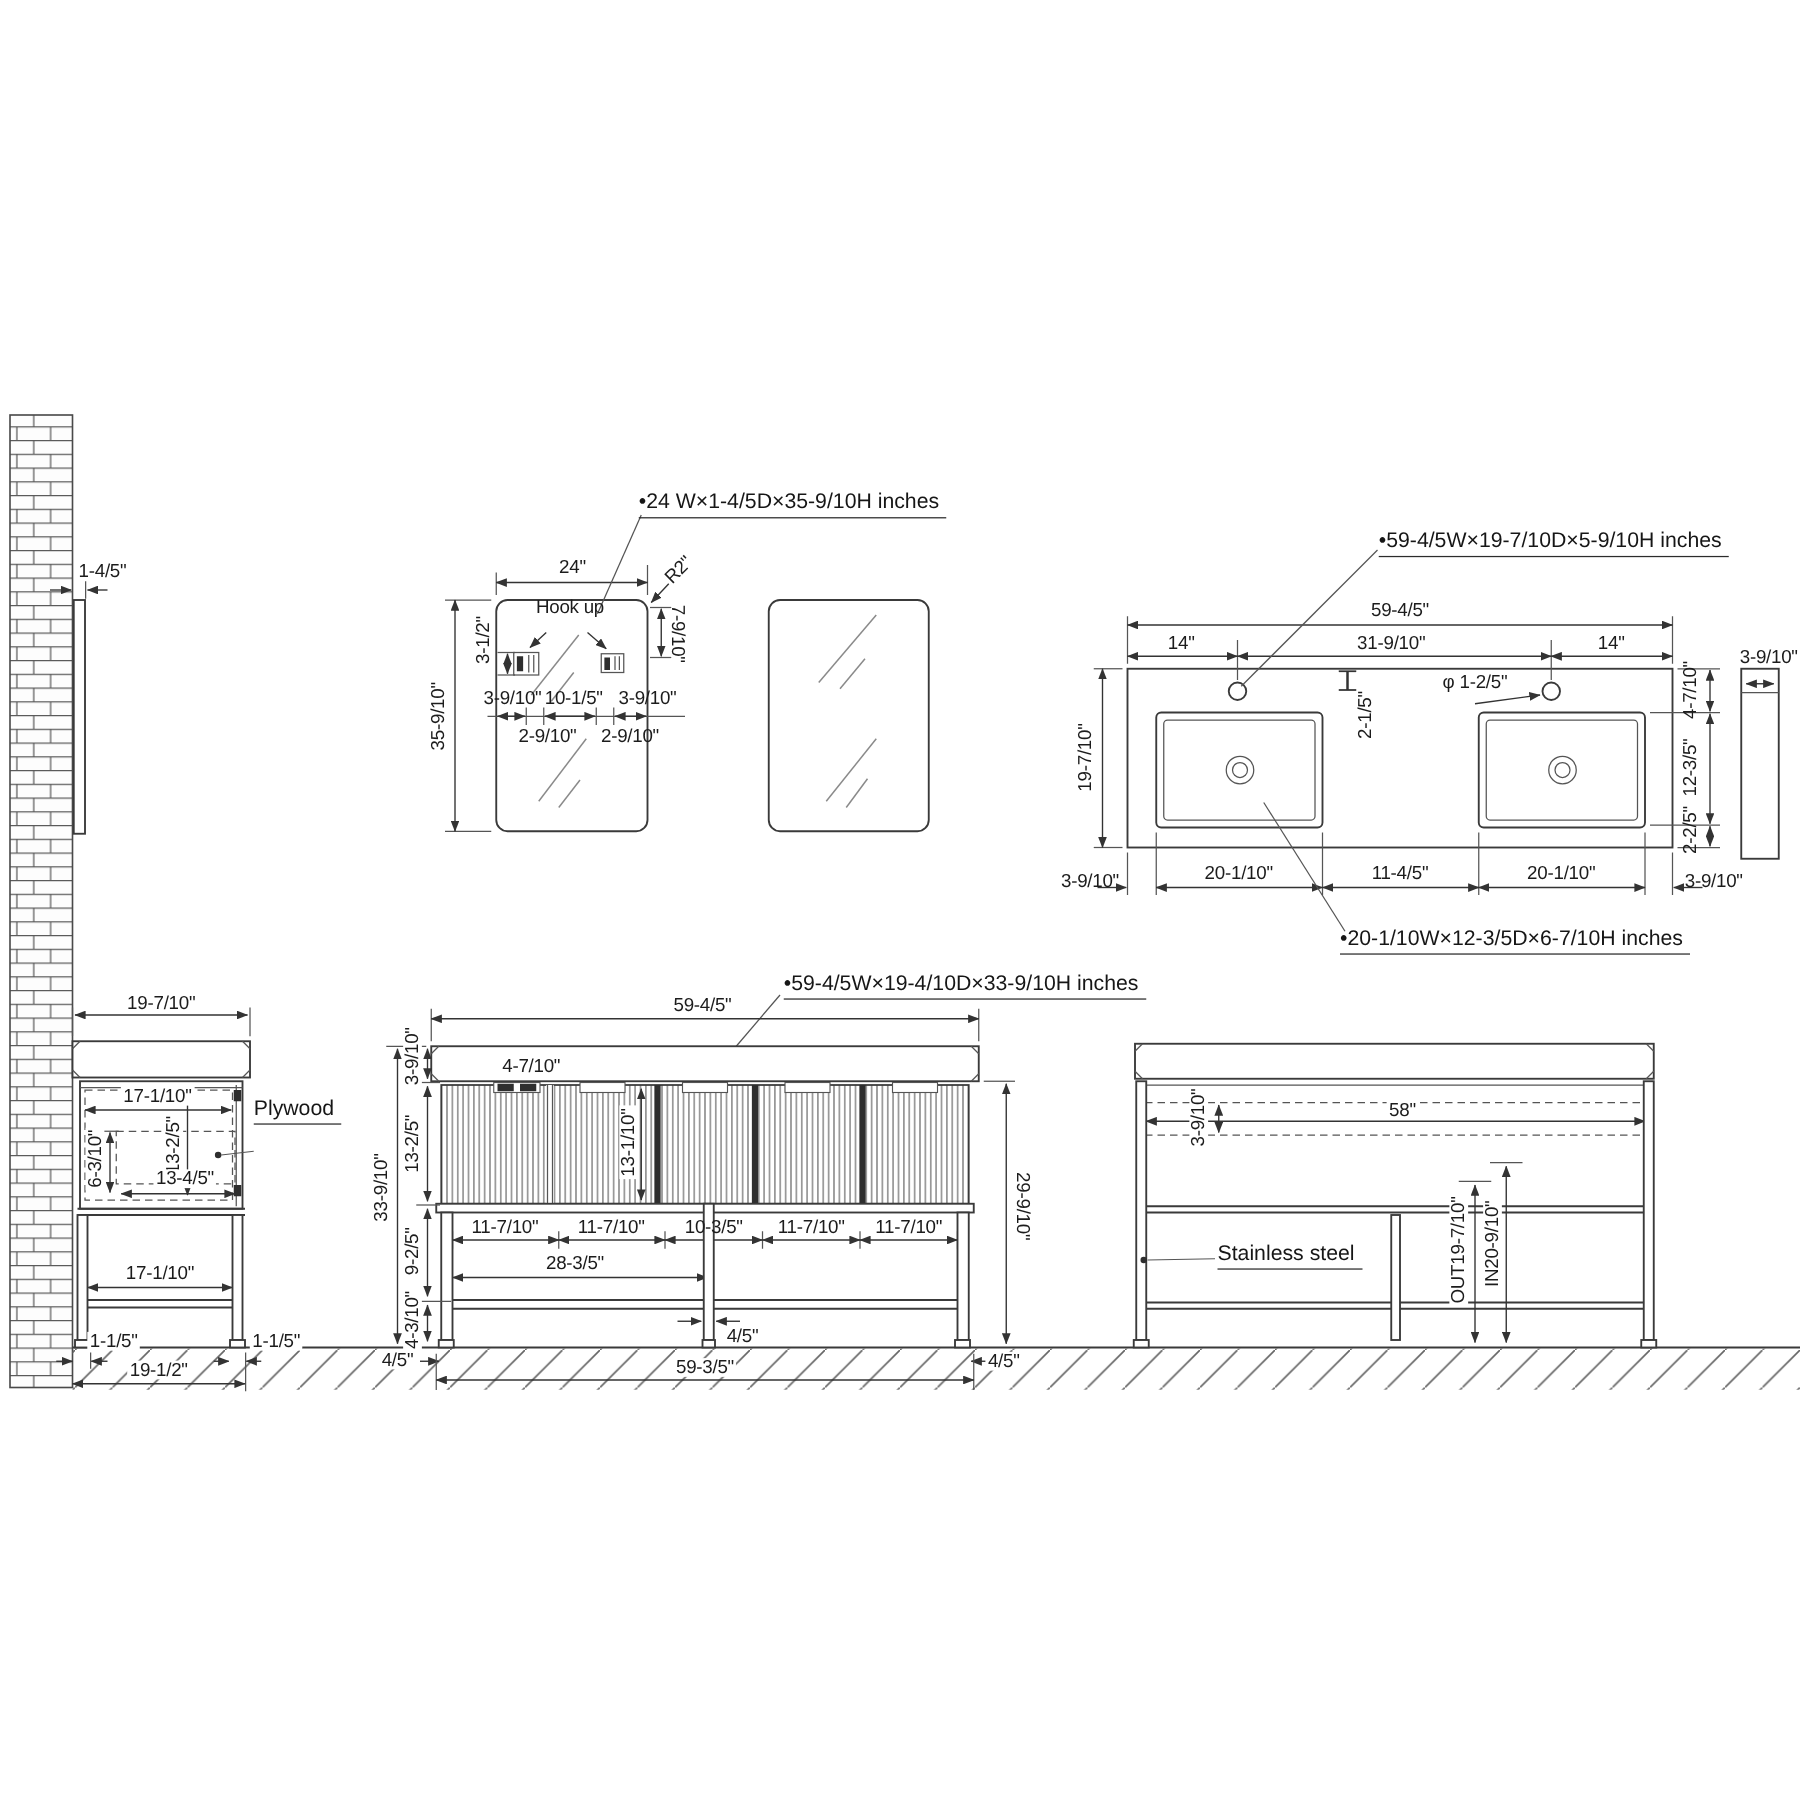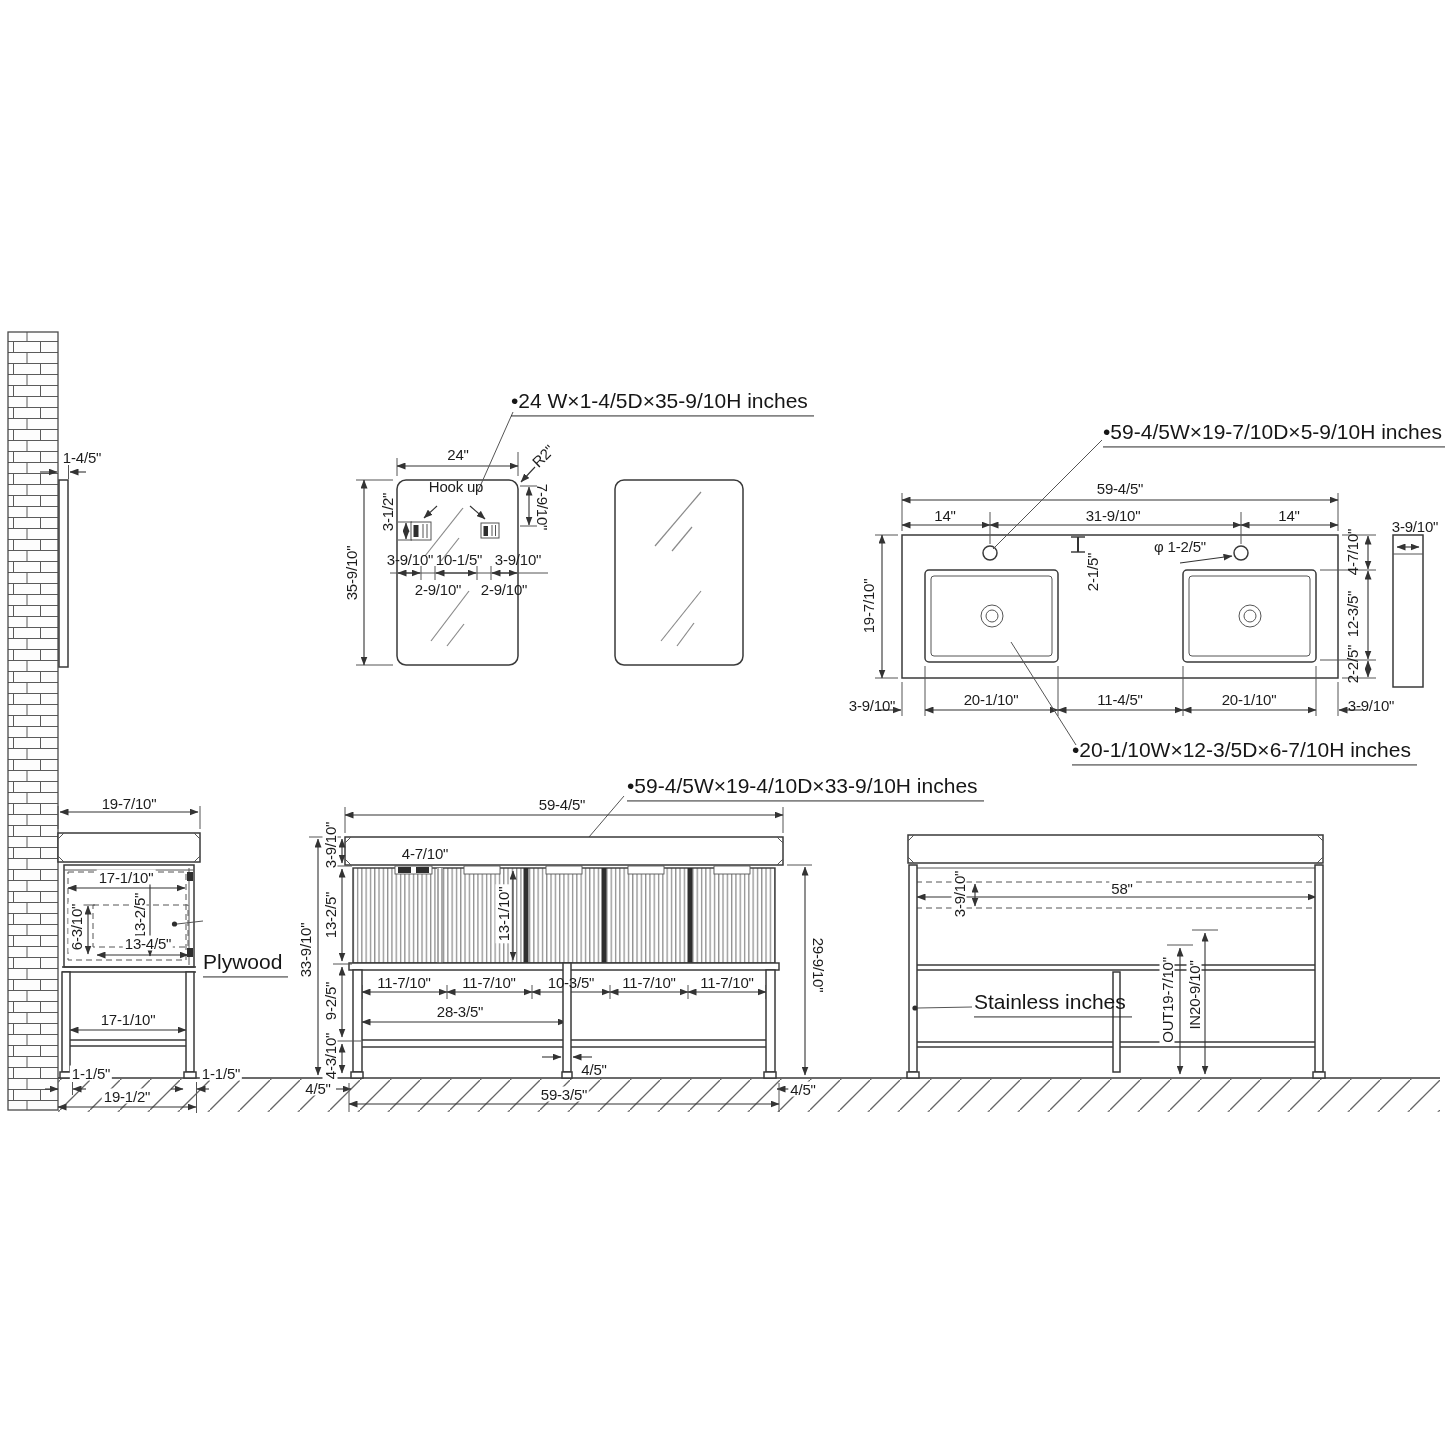--- a/index.html
+++ b/index.html
@@ -17,21 +17,21 @@
   .dl{stroke:#333;stroke-width:1.1;marker-start:url(#ma);marker-end:url(#ma);}
   .me{stroke:#333;stroke-width:1.1;marker-end:url(#ma);}
   .dark{fill:#2e2e2e;stroke:none;}
   
   .lb{position:absolute;font-size:15px;line-height:1;white-space:nowrap;color:#1c1c1c;
       transform:translate(-50%,-50%);letter-spacing:-.2px;}
   .r90{transform:translate(-50%,-50%) rotate(-90deg);}
   .r90cw{transform:translate(-50%,-50%) rotate(90deg);}
   .r45{transform:translate(-50%,-50%) rotate(-45deg);}
   .wbg{background:#fff;padding:0 2px;}
-  .ttl{position:absolute;font-size:21px;line-height:1.15;white-space:nowrap;color:#161616;
+  .ttl{position:absolute;font-size:17px;line-height:1.15;white-space:nowrap;color:#161616;
        transform:translate(0,-50%);border-bottom:1.6px solid #2b2b2b;padding:0 6px 2px 0;}
 </style>
 </head>
 <body>
 
 <div class="canvas">
 
 <svg class="art" width="1445" height="1445" viewBox="0 0 1445 1445">
   <defs>
     <marker id="ma" markerWidth="9" markerHeight="7" refX="8.5" refY="3.5" orient="auto-start-reverse" markerUnits="userSpaceOnUse">
@@ -373,21 +373,21 @@
 <span class="lb" style="left:1120px;top:699px">11-4/5"</span>
 <span class="lb" style="left:1249px;top:699px">20-1/10"</span>
 <span class="lb" style="left:1371px;top:705px">3-9/10"</span>
 <span class="ttl" style="left:1072px;top:752px">•20-1/10W×12-3/5D×6-7/10H  inches</span>
 
 <span class="lb" style="left:129px;top:803px">19-7/10"</span>
 <span class="lb wbg" style="left:126px;top:877px">17-1/10"</span>
 <span class="lb r90 wbg" style="left:139px;top:916px">13-2/5"</span>
 <span class="lb r90 wbg" style="left:76px;top:927px">6-3/10"</span>
 <span class="lb wbg" style="left:148px;top:943px">13-4/5"</span>
-<span class="ttl" style="left:203px;top:964px">Plywood</span>
+<span class="ttl" style="left:203px;top:888px">Plywood</span>
 <span class="lb" style="left:128px;top:1019px">17-1/10"</span>
 <span class="lb wbg" style="left:91px;top:1073px">1-1/5"</span>
 <span class="lb wbg" style="left:221px;top:1073px">1-1/5"</span>
 <span class="lb wbg" style="left:127px;top:1096px">19-1/2"</span>
 
 <span class="ttl" style="left:627px;top:788px">•59-4/5W×19-4/10D×33-9/10H  inches</span>
 <span class="lb" style="left:562px;top:804px">59-4/5"</span>
 <span class="lb" style="left:425px;top:853px">4-7/10"</span>
 <span class="lb r90 wbg" style="left:503px;top:914px">13-1/10"</span>
 <span class="lb r90" style="left:305px;top:950px">33-9/10"</span>
@@ -402,17 +402,17 @@
 <span class="lb" style="left:727px;top:982px">11-7/10"</span>
 <span class="lb" style="left:460px;top:1011px">28-3/5"</span>
 <span class="lb wbg" style="left:594px;top:1069px">4/5"</span>
 <span class="lb wbg" style="left:318px;top:1088px">4/5"</span>
 <span class="lb wbg" style="left:564px;top:1094px">59-3/5"</span>
 <span class="lb wbg" style="left:803px;top:1089px">4/5"</span>
 <span class="lb r90cw" style="left:818px;top:965px">29-9/10"</span>
 
 <span class="lb wbg" style="left:1122px;top:888px">58"</span>
 <span class="lb r90 wbg" style="left:959px;top:894px">3-9/10"</span>
-<span class="ttl" style="left:974px;top:1004px">Stainless inches</span>
+<span class="ttl" style="left:974px;top:1004px">Stainless steel</span>
 <span class="lb r90 wbg" style="left:1167px;top:1000px">OUT19-7/10"</span>
 <span class="lb r90 wbg" style="left:1194px;top:995px">IN20-9/10"</span>
 
 </div>
 
 </body></html>

